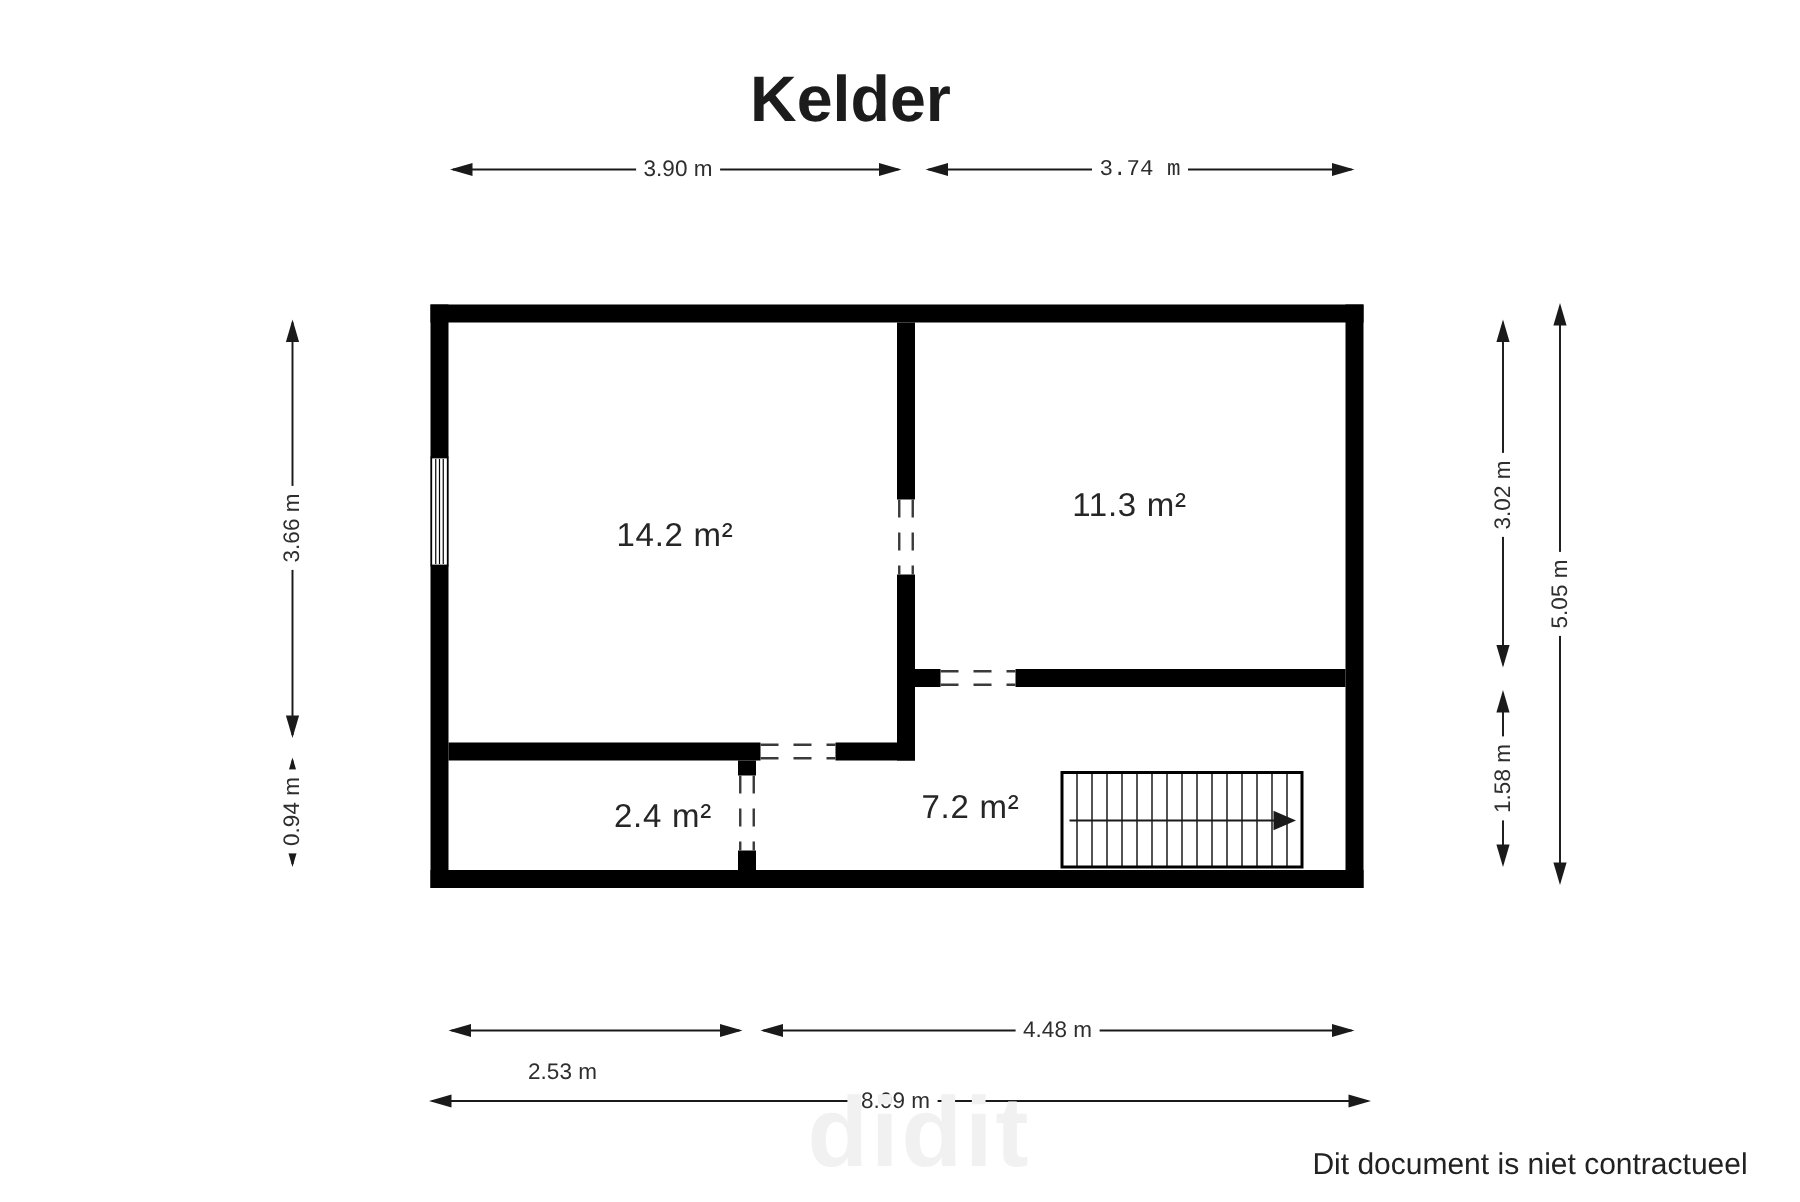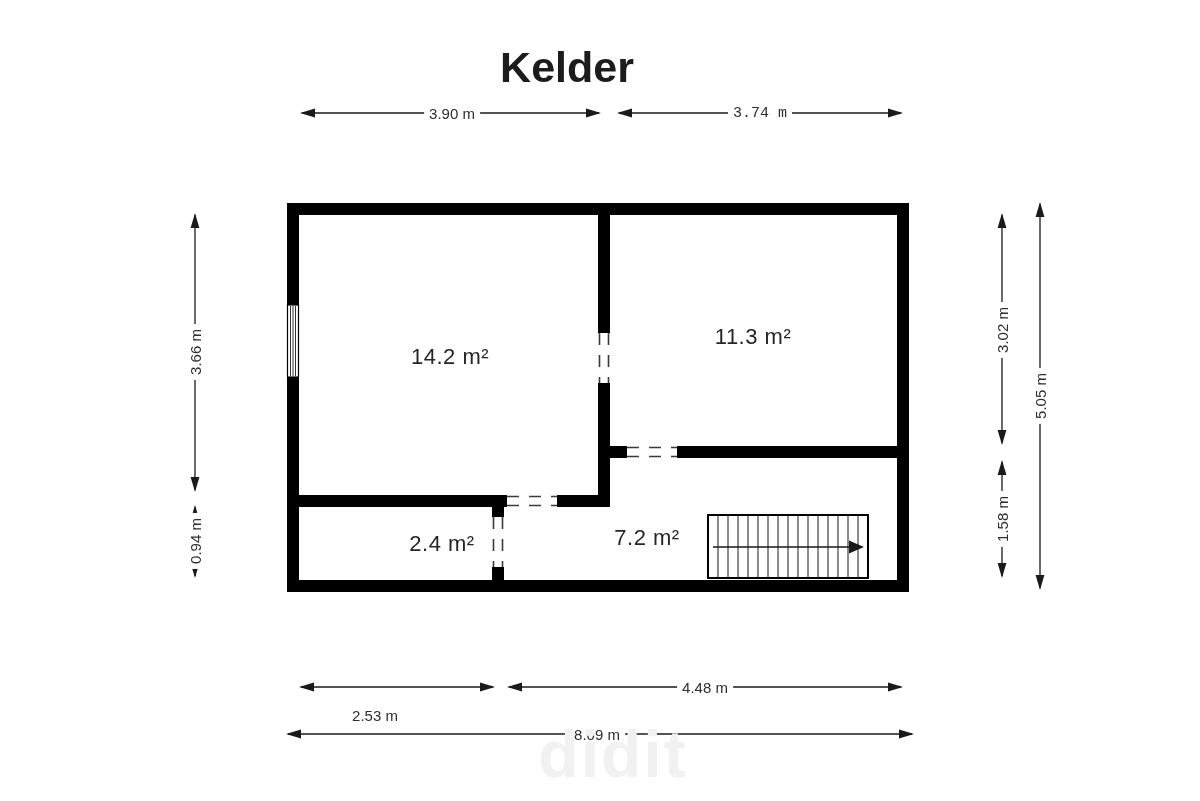--- a/index.html
+++ b/index.html
@@ -223,14 +223,15 @@
   <span class="dim-label" style="left:705px;top:687px;">4.48 m</span>
   <span class="dim-label" style="left:597px;top:734px;">8.09 m</span>
 
   <span class="room-label" style="left:450px;top:357px;">14.2 m²</span>
   <span class="room-label" style="left:753px;top:337px;">11.3 m²</span>
   <span class="room-label" style="left:399px;top:544px;margin-left:43px;">2.4 m²</span>
   <span class="room-label" style="left:647px;top:538px;">7.2 m²</span>
 
   <div class="watermark">didit</div>
 
+  <div class="disclaimer">Dit document is niet contractueel</div>
 
 </div>
 
 </body></html>

